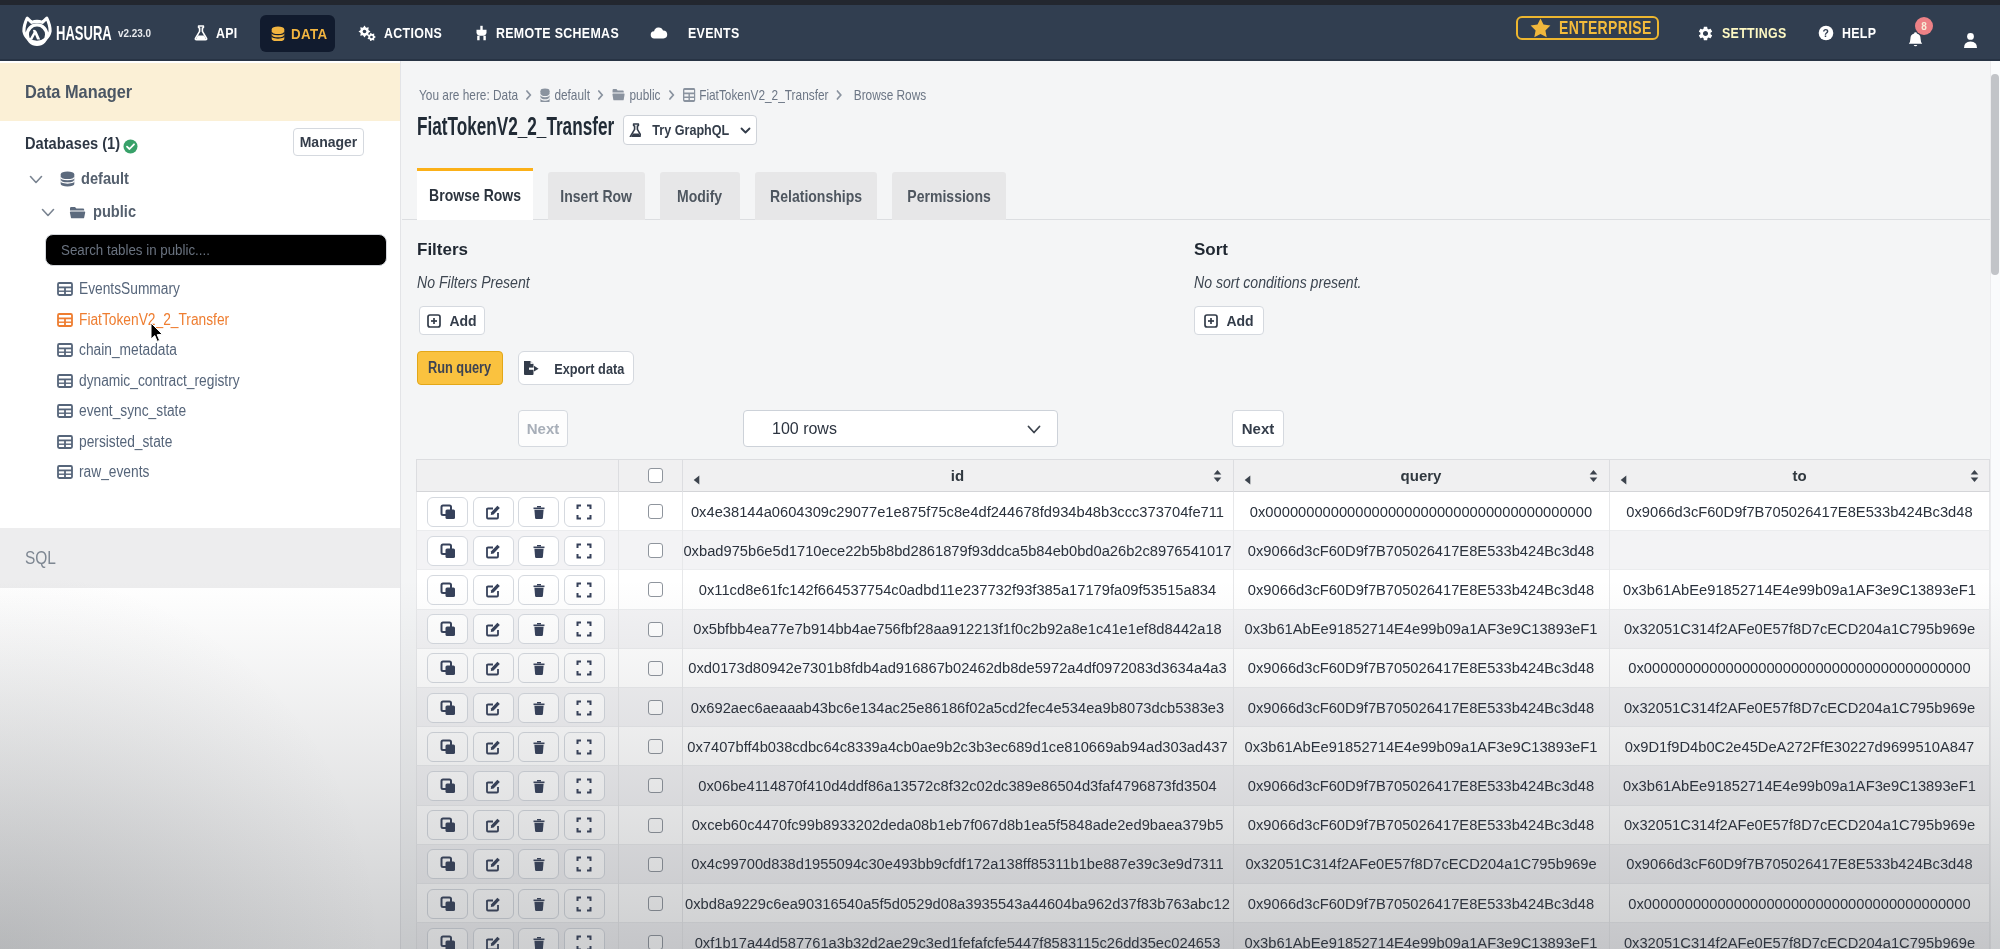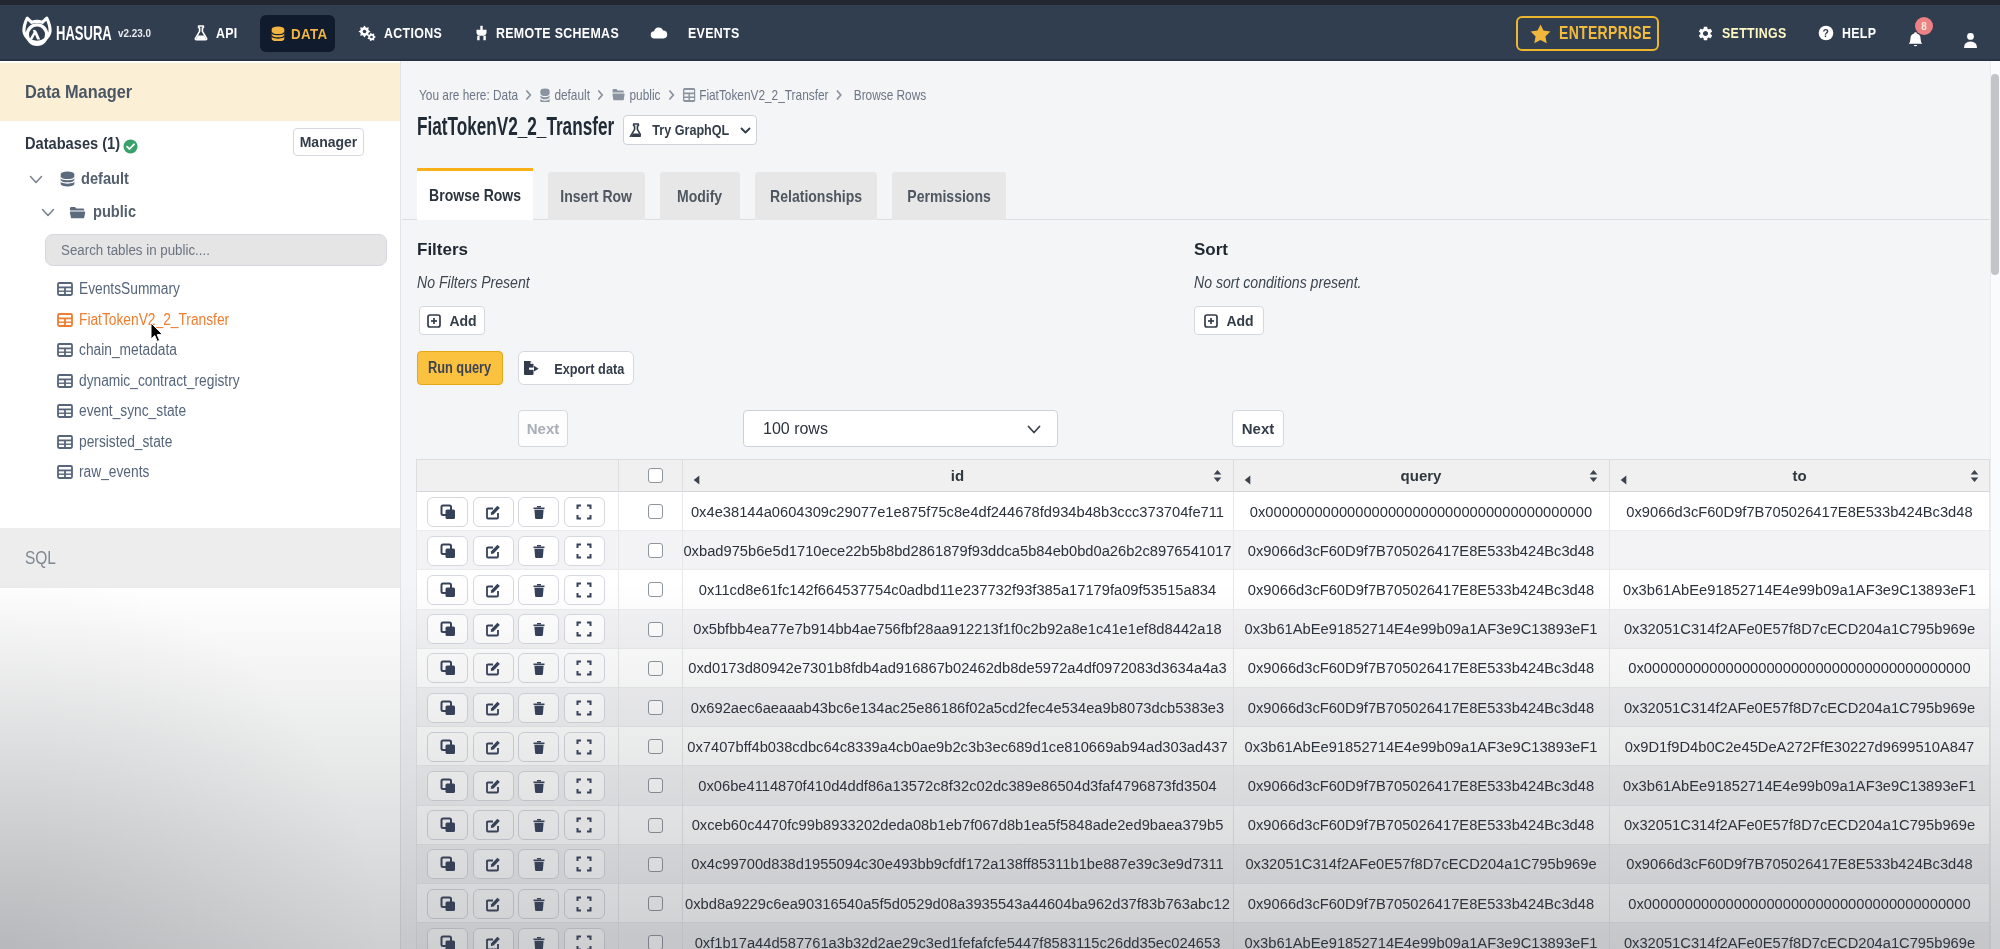--- a/index.html
+++ b/index.html
@@ -55,21 +55,21 @@
         <path d="M3.4 10.8 v4.4 M9.6 10.8 v4.4" stroke="#fff" stroke-width="2.4" fill="none"></path>
       </svg>
       <span class="cx" style="transform:scaleX(0.8)">REMOTE SCHEMAS</span>
     </div>
 <div style="position:absolute;left:650px;top:0;height:56px;display:flex;align-items:center;gap:20px;color:#fff;font-weight:bold;font-size:15.5px;letter-spacing:0.4px">
       <svg width="18" height="13" viewBox="0 0 18 13" style="">
         <path d="M4.5 11.5 a3.6 3.6 0 0 1 -.4-7.2 a4.6 4.6 0 0 1 8.9-.8 a3.2 3.2 0 0 1 .4 8 Z" fill="#fff"></path>
       </svg>
       <span class="cx" style="transform:scaleX(0.8)">EVENTS</span>
     </div>
-<div class="abs" style="left:1516px;top:11px;width:143px;height:35px;border:2px solid #edb62f;border-radius:6px;display:flex;align-items:center;justify-content:flex-start;padding-left:12px;gap:8px;color:#f3bb3b;font-weight:bold;font-size:17.5px;letter-spacing:.4px">
+<div class="abs" style="left:1516px;top:11px;width:143px;height:24px;border:2px solid #edb62f;border-radius:6px;display:flex;align-items:center;justify-content:flex-start;padding-left:12px;gap:8px;color:#f3bb3b;font-weight:bold;font-size:17.5px;letter-spacing:.4px">
       <svg width="21" height="20" viewBox="0 0 21 20" style="">
         <path d="M10.5 0.5 L13.5 6.6 L20.4 7.6 L15.4 12.4 L16.7 19.2 L10.5 15.9 L4.3 19.2 L5.6 12.4 L0.6 7.6 L7.5 6.6 Z" fill="#f0b73c"></path>
       </svg>
       <span class="cx" style="transform:scaleX(0.8)">ENTERPRISE</span>
     </div>
 <div style="position:absolute;left:1697px;top:0;height:56px;display:flex;align-items:center;gap:8px;color:#fef9c3;font-weight:bold;font-size:15.5px;letter-spacing:0.4px">
       <svg width="17" height="17" viewBox="0 0 24 24">
         <path d="M19.14,12.94c0.04-0.3,0.06-0.61,0.06-0.94c0-0.32-0.02-0.64-0.07-0.94l2.03-1.58c0.18-0.14,0.23-0.41,0.12-0.61l-1.92-3.32c-0.12-0.22-0.37-0.29-0.59-0.22l-2.39,0.96c-0.5-0.38-1.03-0.7-1.62-0.94L14.4,2.81c-0.04-0.24-0.24-0.41-0.48-0.41h-3.84c-0.24,0-0.43,0.17-0.47,0.41L9.25,5.35C8.66,5.59,8.12,5.92,7.63,6.29L5.24,5.33c-0.22-0.08-0.47,0-0.59,0.22L2.74,8.87C2.62,9.08,2.66,9.34,2.86,9.48l2.03,1.58C4.84,11.36,4.8,11.69,4.8,12s0.02,0.64,0.07,0.94l-2.03,1.58c-0.18,0.14-0.23,0.41-0.12,0.61l1.92,3.32c0.12,0.22,0.37,0.29,0.59,0.22l2.39-0.96c0.5,0.38,1.03,0.7,1.62,0.94l0.36,2.54c0.05,0.24,0.24,0.41,0.48,0.41h3.84c0.24,0,0.44-0.17,0.47-0.41l0.36-2.54c0.59-0.24,1.13-0.56,1.62-0.94l2.39,0.96c0.22,0.08,0.47,0,0.59-0.22l1.92-3.32c0.12-0.22,0.07-0.47-0.12-0.61L19.14,12.94z M12,15.6c-1.98,0-3.6-1.62-3.6-3.6s1.62-3.6,3.6-3.6s3.6,1.62,3.6,3.6S13.98,15.6,12,15.6z" fill="#fff"></path>
       </svg>
       <span class="cx" style="transform:scaleX(0.8)">SETTINGS</span>
@@ -121,21 +121,21 @@
         <path d="M1.5 1.5 L7.0 7.5 L12.5 1.5" fill="none" stroke="#7a8491" stroke-width="1.6" stroke-linecap="round" stroke-linejoin="round"></path>
       </svg>
       <span style="width:14px"></span>
       <svg width="17" height="15" viewBox="0 0 17 15" style="">
         <path d="M1 3.2 Q1 2 2.2 2 H6 l1.4 1.6 H14 q1.2 0 1.2 1.2 V5.6 H1 Z" fill="#5c6a7d"></path>
         <path d="M1.8 6.4 H15.4 q1 0 .8 1 l-1 5 q-.2 .9 -1.1 .9 H3 q-.9 0 -1.1-.9 l-1-5 q-.2-1 .9-1" fill="#5c6a7d"></path>
       </svg>
       <span style="width:7px"></span>
       <span class="cx" style="font-size:17px;font-weight:bold;color:#55606e">public</span>
     </div>
-<div class="abs" style="left:45px;top:173px;width:342px;height:32px;border:1px solid #d4d7dc;border-radius:8px;background:#e5e5e5;display:flex;align-items:center">
+<div class="abs" style="left:45px;top:173px;width:342px;height:32px;border:1px solid #d4d7dc;border-radius:8px;background:#000000;display:flex;align-items:center">
       <span class="cx" style="margin-left:15px;font-size:15.5px;color:#6a7380">Search tables in public....</span>
     </div>
 <div class="abs" style="left:57px;top:219px;display:flex;align-items:center;gap:6px">
       <svg width="16" height="16" viewBox="0 0 16 16" style="">
         <rect x="1" y="2" width="14" height="12" rx="1.2" fill="none" stroke="#56657a" stroke-width="1.8"></rect>
         <line x1="1" y1="6.4" x2="15" y2="6.4" stroke="#56657a" stroke-width="1.8"></line>
         <line x1="8" y1="6.4" x2="8" y2="14" stroke="#56657a" stroke-width="1.8"></line>
         <line x1="1" y1="10.2" x2="15" y2="10.2" stroke="#56657a" stroke-width="1.4"></line>
       </svg>
       <span class="cx" style="font-size:16px;color:#56657a">EventsSummary</span>
@@ -292,21 +292,21 @@
       <svg width="17" height="16" viewBox="0 0 17 16" style="">
         <path d="M2 1 h6.5 l3 3 v10 q0 1 -1 1 H3 q-1 0 -1 -1 Z" fill="#323b49"></path>
         <path d="M8.5 1 v3 h3" fill="#fff" opacity=".9"></path>
         <rect x="7" y="7.6" width="5" height="2.2" fill="#fff"></rect>
         <path d="M12 5.8 L16.6 8.7 L12 11.6 Z" fill="#323b49"></path>
       </svg>
       <span class="cxc" style="transform:scaleX(0.85)">Export data</span>
     </div>
 <div class="abs btn" style="left:116px;top:349px;width:50px;height:37px;font-size:15px;color:#a7aeb8;background:#fdfdfd">Next</div>
 <div class="abs" style="left:341px;top:349px;width:315px;height:37px;background:#fff;border:1px solid #cdd2d9;border-radius:4px;display:flex;align-items:center">
-      <span style="margin-left:19px;font-size:16px;color:#2c3440">100 rows</span>
+      <span style="margin-left:28px;font-size:16px;color:#2c3440">100 rows</span>
       <span style="margin-left:auto;margin-right:16px"><svg width="14" height="9" viewBox="0 0 14 9" style="">
           <path d="M1.5 1.5 L7.0 7.5 L12.5 1.5" fill="none" stroke="#3c434d" stroke-width="1.8" stroke-linecap="round" stroke-linejoin="round"></path>
         </svg></span>
     </div>
 <div class="abs btn" style="left:830px;top:349px;width:52px;height:37px;font-size:15px">Next</div>
 </div>
 <div class="abs" style="left:416px;top:459px;width:1574px;height:490px;overflow:hidden;background:#fff">
 <div class="abs" style="left:0;top:0;width:1574px;height:33px;background:#f0f0f1;border:1px solid #dcdde0;border-bottom:1px solid #d4d5d8"></div>
 <div class="abs" style="left:202px;top:0;width:1px;height:33px;background:#dcdde0"></div>
 <div class="abs" style="left:266px;top:0;width:1px;height:33px;background:#dcdde0"></div>

